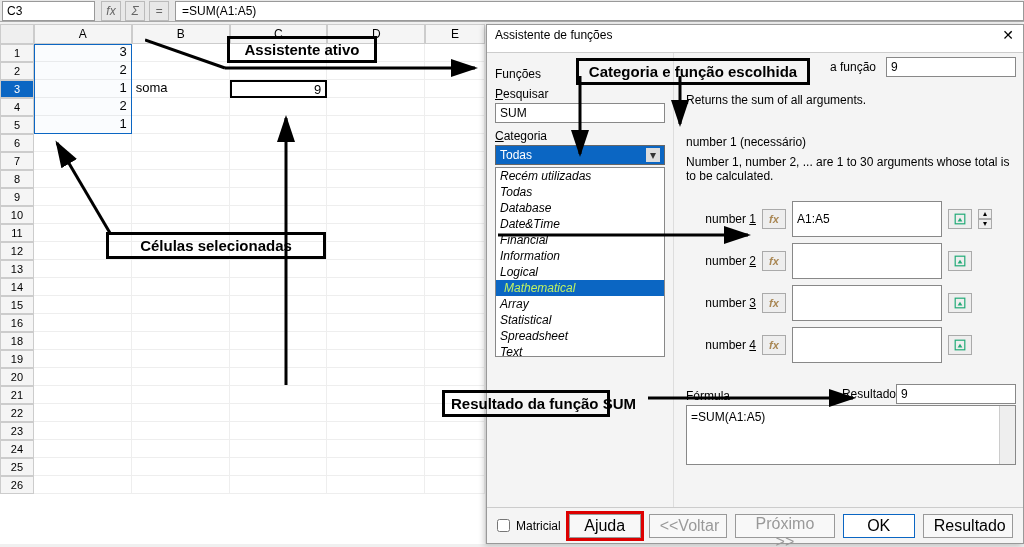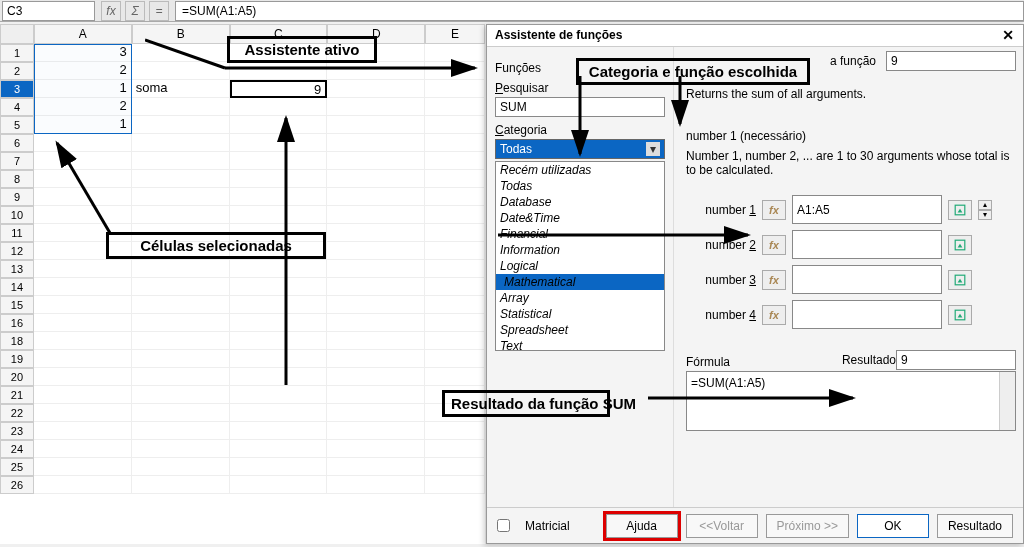--- a/index.html
+++ b/index.html
@@ -20,48 +20,48 @@
 .row { display:flex; height:18px; }
 .rowh { width:34px; border:1px solid #ccc; background:#f5f5f5; text-align:center; font-size:11px; line-height:16px; }
 .rowh.sel { background:#0b66c3; color:#fff; }
 .cell { width:98px; border:1px solid #eee; border-top:none; border-left:none; padding:0 4px; line-height:16px; text-align:right; font-size:13px; }
 .cell.left { text-align:left; }
 .cell.active { border:2px solid #000; }
 .selrange { position:absolute; border:1px solid #0b66c3; background:rgba(11,102,195,0.02); pointer-events:none; }
 
 
 .wizard { position:absolute; top:24px; right:0; width:538px; height:520px; background:#f4f4f4; border:1px solid #999; box-shadow:-2px 2px 6px rgba(0,0,0,0.2); }
-.wiz-title { height:22px; background:#fff; border-bottom:1px solid #ccc; padding:3px 8px; font-size:12px; position:relative;font-weight:bold; }
+.wiz-title { height:28px; background:#fff; border-bottom:1px solid #ccc; padding:3px 8px; font-size:12px; position:relative; }
 .wiz-close { position:absolute; right:6px; top:2px; width:18px; height:18px; text-align:center; font-size:14px; cursor:pointer; }
 .wiz-body { display:flex; height:460px; }
 .wiz-left { width:195px; padding:8px; border-right:1px solid #ddd; }
 .wiz-right { flex:1; padding:8px 12px; position:relative; }
 .label { display:block; margin:6px 0 2px; font-size:12px; }
 .underline { text-decoration:underline; }
 .txtbox { width:170px; height:20px; border:1px solid #888; background:#fff; padding:2px 4px; }
 .combo { width:170px; height:20px; border:1px solid #666; background:#0b66c3; color:#fff; padding:2px 4px; position:relative; }
 .combo::after { content:"▾"; position:absolute; right:4px; color:#333; background:#ddd; width:14px; text-align:center; }
 .listbox { width:170px; height:190px; border:1px solid #888; background:#fff; overflow:hidden; margin-top:2px; }
 .listbox div { padding:1px 4px; font-size:12px;font-style:italic; }
-.listbox .sel { background:#0b66c3; color:#000000;padding-left:8px; }
+.listbox .sel { background:#0b66c3; color:#bef264;padding-left:8px; }
 .desc { font-size:12px; margin-bottom:12px; }
 .argrow { display:flex; align-items:center; gap:6px; margin:6px 0; }
 .arglabel { width:70px; text-align:right; font-size:12px; }
 .fx-btn { width:24px; height:20px; border:1px solid #aaa; background:#eee; display:flex; align-items:center; justify-content:center; font-style:italic; color:#a85; font-size:11px; font-weight:bold; }
-.arginput { width:150px; height:29px; border:1px solid #888; background:#fff; padding:2px 4px; }
+.arginput { width:150px; height:36px; border:1px solid #888; background:#fff; padding:2px 4px; }
 .ref-btn { width:24px; height:20px; border:1px solid #aaa; background:#eee; display:flex; align-items:center; justify-content:center; }
 .ref-btn svg{width:12px;height:12px;}
 .spin { width:14px; display:flex; flex-direction:column; }
 .spin div{height:10px;border:1px solid #aaa;font-size:8px;text-align:center;line-height:8px;background:#eee;}
 .form-row { display:flex; align-items:center; margin-top:20px; }
 .bigbox { width:330px; height:60px; border:1px solid #888; background:#fff; padding:4px; position:relative; }
 .bigbox .sb{position:absolute;right:0;top:0;bottom:0;width:16px;background:#eee;border-left:1px solid #ccc;}
 .wiz-footer { position:absolute; bottom:0; left:0; right:0; height:36px; border-top:1px solid #ccc; display:flex; align-items:center; padding:0 10px; gap:8px; background:#f4f4f4; }
-.chk { display:flex; align-items:center; gap:15px; margin-right:auto; }
-.btn { min-width:72px; height:24px; border:1px solid #999; background:#f8f8f8; padding:0 10px; font-size:12px; }
+.chk { display:flex; align-items:center; gap:6px; margin-right:auto; }
+.btn { min-width:72px; height:24px; border:1px solid #999; background:#f8f8f8; padding:0 10px; font-size:16px; }
 .btn.disabled { color:#999; }
 .btn.ok { border:1px solid #0b66c3; background:#fff; }
 .hl-red { outline:3px solid #d00; }
 
 
 .anno { position:absolute; border:3px solid #000; padding:2px 6px; font-size:15px; font-weight:bold; background:transparent; pointer-events:none; white-space:nowrap; }
 .arrow{position:absolute;pointer-events:none;}
 </style>
 </head>
 <body>

